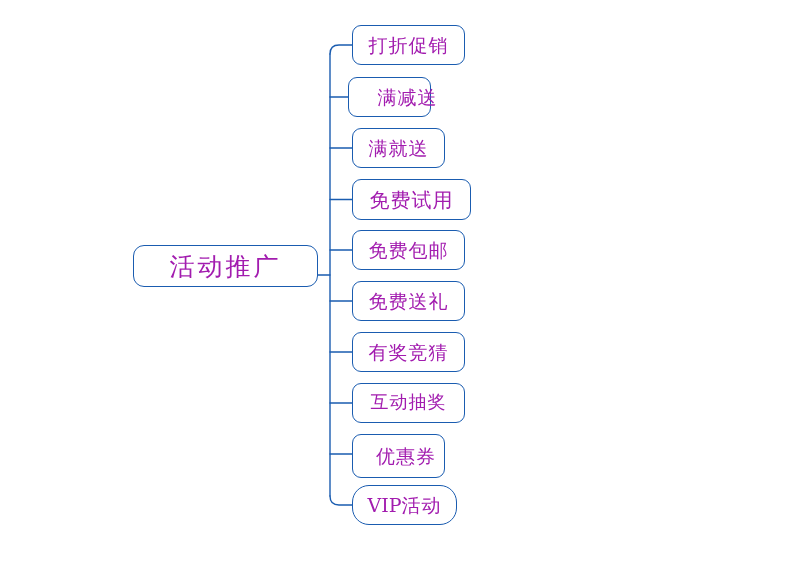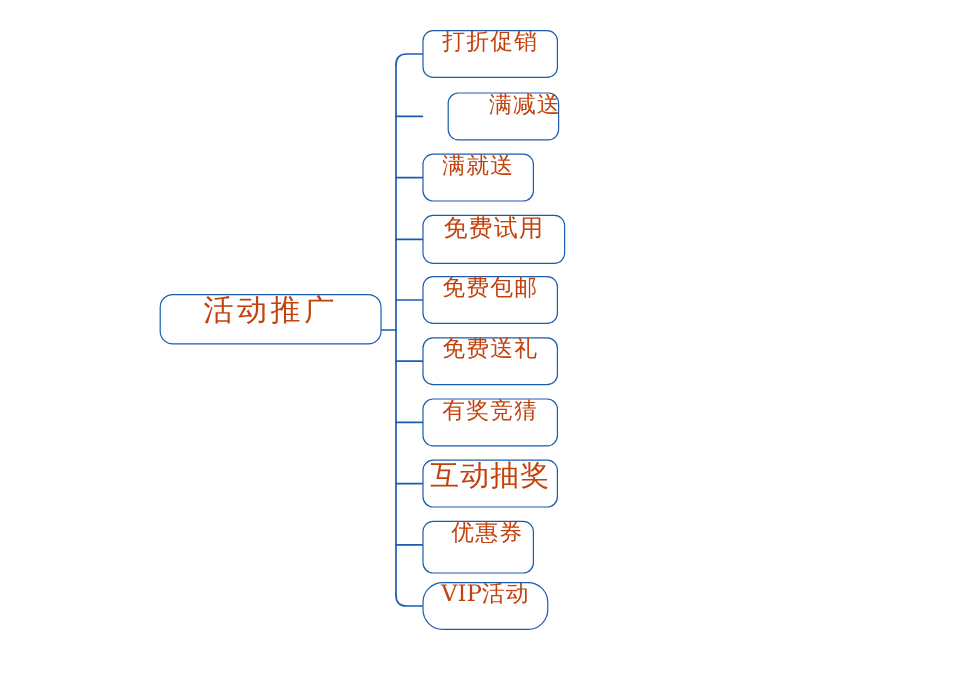--- a/index.html
+++ b/index.html
@@ -29,22 +29,23 @@
     height: 568px;
     pointer-events: none;
   }
   .node {
     position: absolute;
     box-sizing: border-box;
     border: 1.4px solid #1a5cb0;
     border-radius: 9px;
     background: #ffffff;
     display: flex;
+    align-items: center;
     justify-content: center;
-    color: #c2410c;
+    color: #a21caf;
     white-space: nowrap;
     letter-spacing: 1px;
   }
   .node.root {
     border-radius: 11px;
     letter-spacing: 3px;
   }
   .node-label {
     display: inline-block;
     line-height: 1;
@@ -71,40 +72,40 @@
       <path d="M 330 403 L 352 403" fill="none" stroke="#1a5cb0" stroke-width="1.4" stroke-linecap="round"></path>
       <path d="M 330 454 L 352 454" fill="none" stroke="#1a5cb0" stroke-width="1.4" stroke-linecap="round"></path>
       <path d="M 330 496 Q 330 505 339 505 L 352 505" fill="none" stroke="#1a5cb0" stroke-width="1.4" stroke-linecap="round"></path>
     </svg>
 <div class="node root" style="left: 133px; top: 245px; width: 185px; height: 42px;">
       <span class="node-label" style="font-size: 25px;">活动推广</span>
     </div>
     <div class="node" style="left: 352px; top: 25px; width: 113px; height: 40px;">
       <span class="node-label" style="font-size: 19px;">打折促销</span>
     </div>
-    <div class="node" style="left: 373px; top: 77px; width: 93px; height: 40px; padding-left: 36px;">
+    <div class="node" style="left: 348px; top: 77px; width: 83px; height: 40px; padding-left: 36px;">
       <span class="node-label" style="font-size: 19px;">满减送</span>
     </div>
     <div class="node" style="left: 352px; top: 128px; width: 93px; height: 40px;">
       <span class="node-label" style="font-size: 19px;">满就送</span>
     </div>
     <div class="node" style="left: 352px; top: 179px; width: 119px; height: 41px;">
       <span class="node-label" style="font-size: 20px;">免费试用</span>
     </div>
     <div class="node" style="left: 352px; top: 230px; width: 113px; height: 40px;">
       <span class="node-label" style="font-size: 19px;">免费包邮</span>
     </div>
     <div class="node" style="left: 352px; top: 281px; width: 113px; height: 40px;">
       <span class="node-label" style="font-size: 19px;">免费送礼</span>
     </div>
     <div class="node" style="left: 352px; top: 332px; width: 113px; height: 40px;">
       <span class="node-label" style="font-size: 19px;">有奖竞猜</span>
     </div>
     <div class="node" style="left: 352px; top: 383px; width: 113px; height: 40px;">
-      <span class="node-label" style="font-size: 24px;">互动抽奖</span>
+      <span class="node-label" style="font-size: 18px; font-family: Liberation Mono, monospace;">互动抽奖</span>
     </div>
     <div class="node" style="left: 352px; top: 434px; width: 93px; height: 44px; padding-left: 15px;">
       <span class="node-label" style="font-size: 19px;">优惠券</span>
     </div>
     <div class="node" style="left: 352px; top: 485px; width: 105px; height: 40px; border-radius: 17px;">
       <span class="node-label" style="font-size: 19px;"><span class="latin">VIP</span><span>活动</span></span>
     </div>
   </div>
 
 </body></html>

